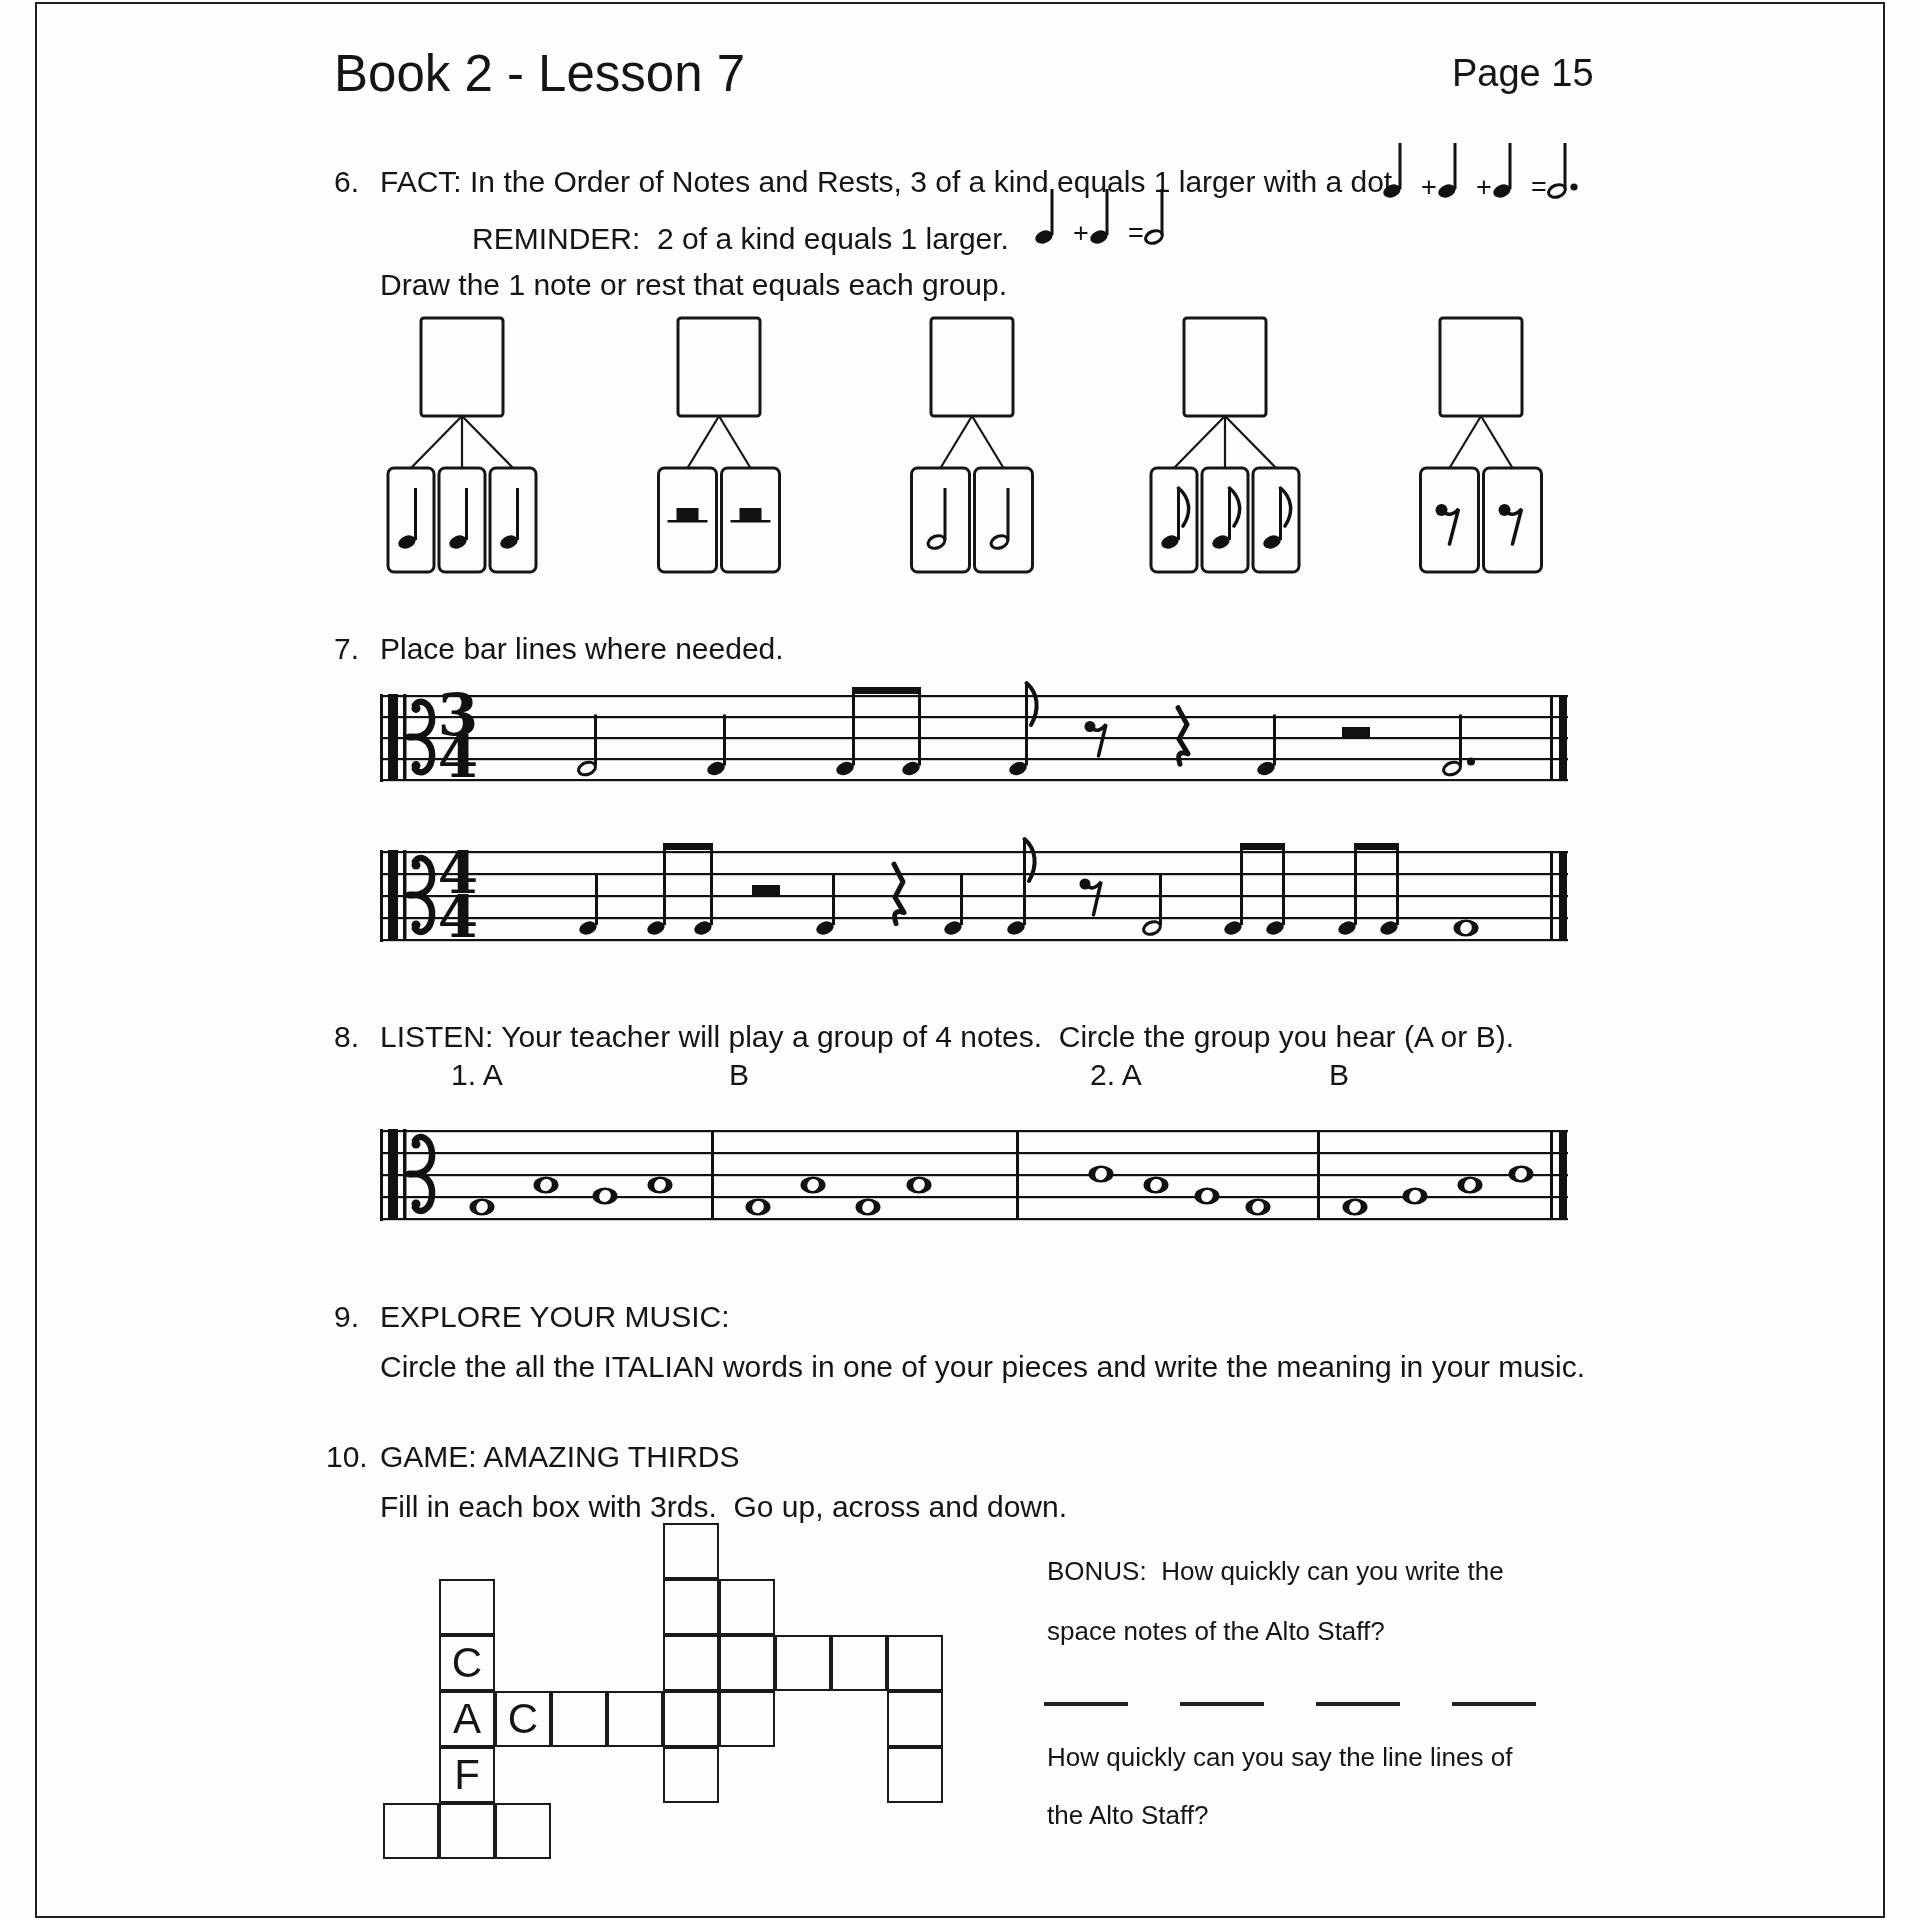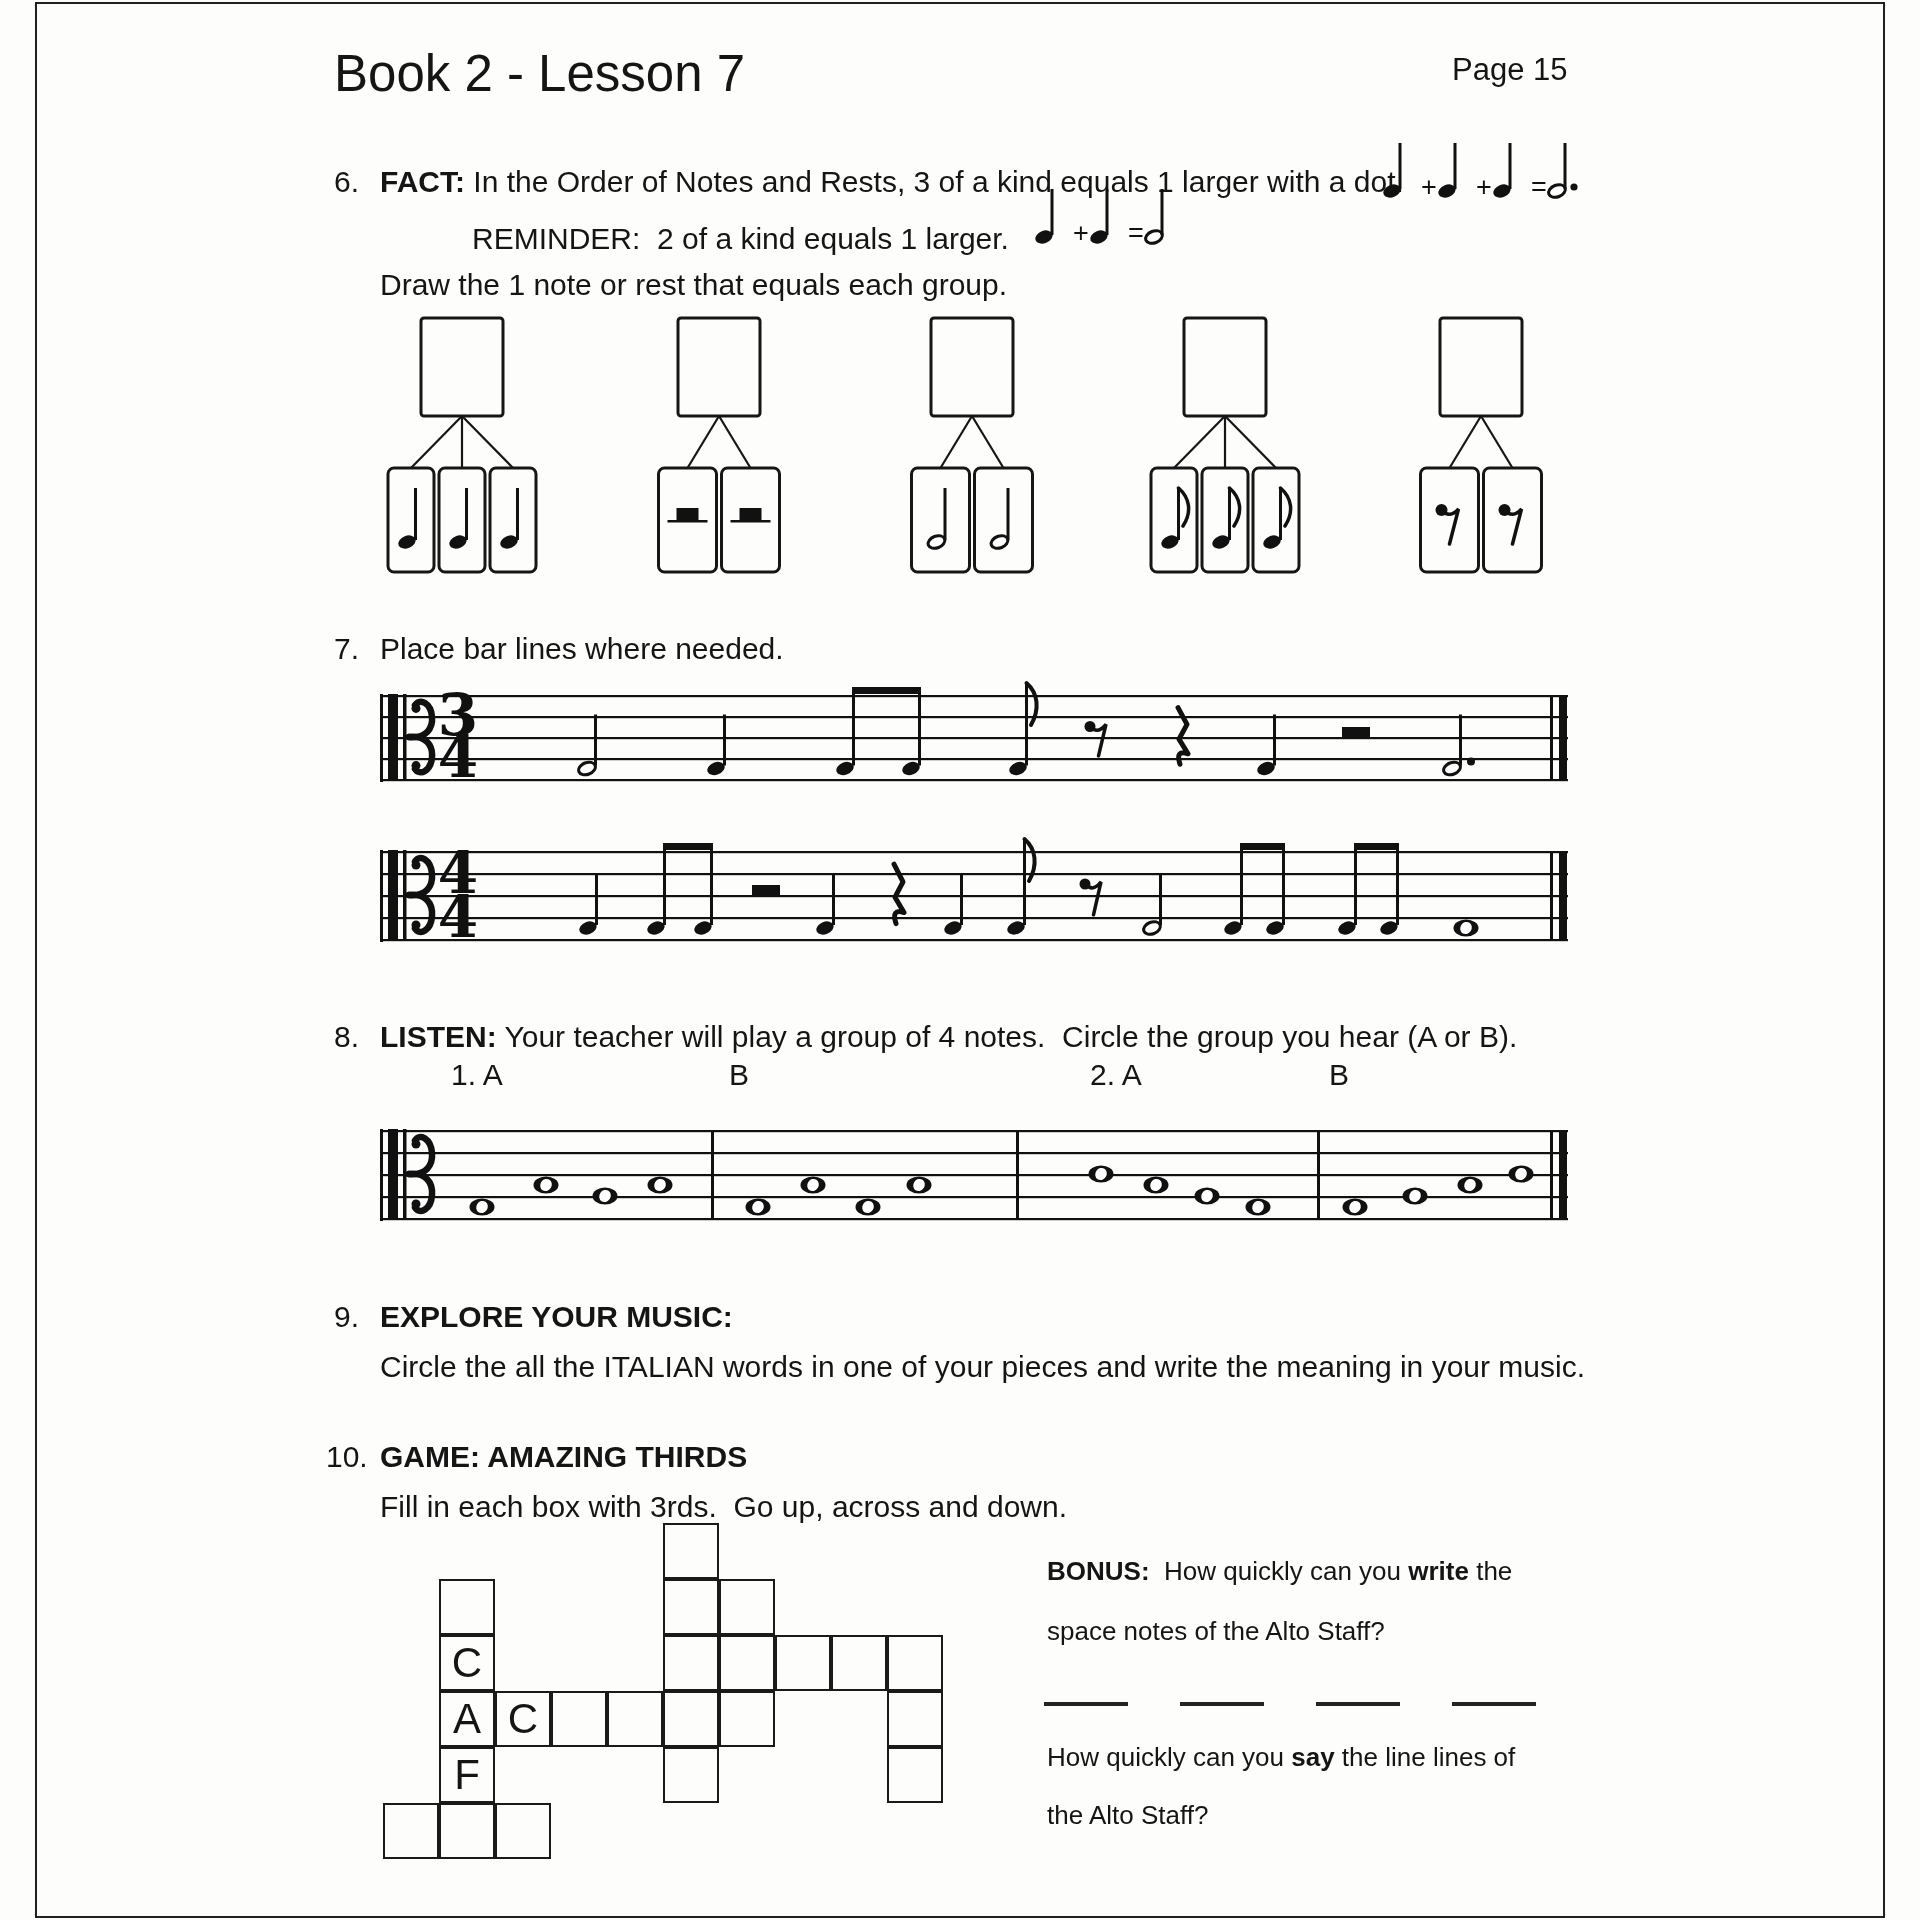--- a/index.html
+++ b/index.html
@@ -1,22 +1,22 @@
 <!DOCTYPE html>
 <html><head>
 <meta charset="utf-8">
 <style>
   html,body{margin:0;padding:0}
   body{width:1920px;height:1920px;position:relative;background:#fdfdfc;
        font-family:"Liberation Sans",sans-serif;color:#151515;overflow:hidden}
   .abs{position:absolute;white-space:nowrap}
   .t{font-size:30px}
   .big{font-size:51px}
-  .pg{font-size:31px}
-  .b{font-weight:bold}
+  .pg{font-size:38px}
+  .b{font-weight:normal}
   .i{}
   .num{display:inline-block;width:46px}
   .num10{display:inline-block;width:54px}
   .frame{position:absolute;left:35px;top:2px;width:1846px;height:1912px;
          border:2px solid #1f1f1f;pointer-events:none}
   .group{position:absolute;top:316px;width:170px;height:258px}
   .staffwrap{position:absolute;left:380px}
   svg .bx{fill:none;stroke:#161616;stroke-width:3}
   svg .abx{fill:none;stroke:#161616;stroke-width:3}
   svg .cn{stroke:#161616;stroke-width:2.2}

